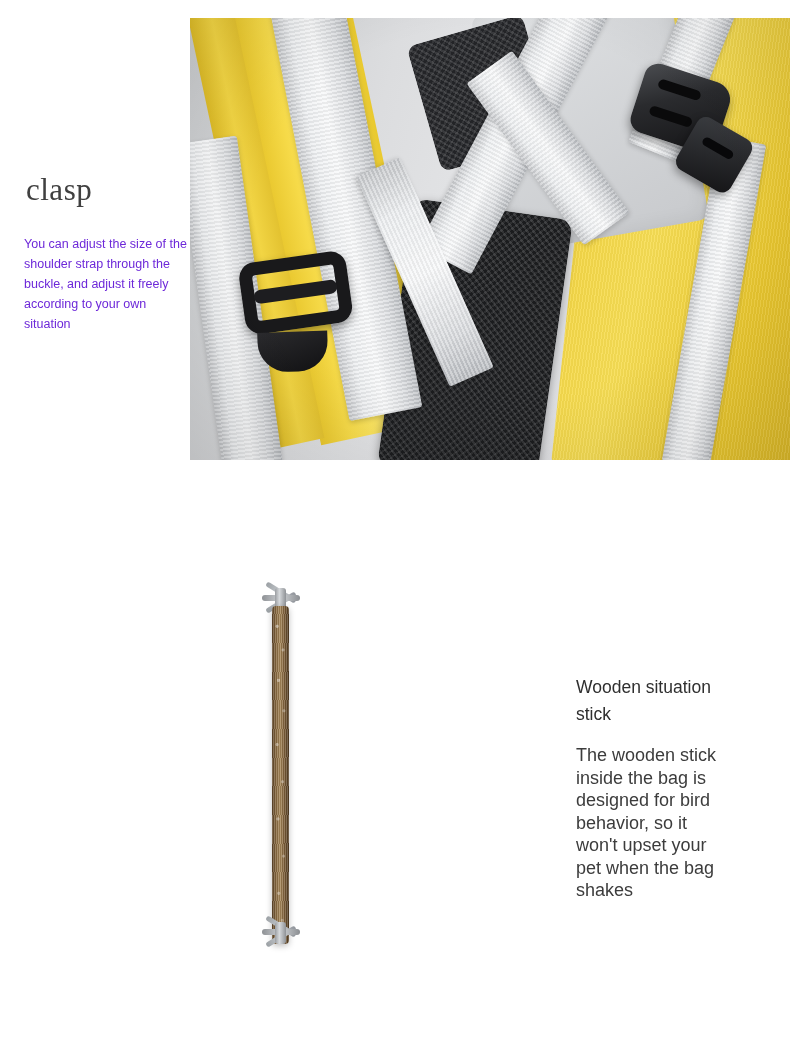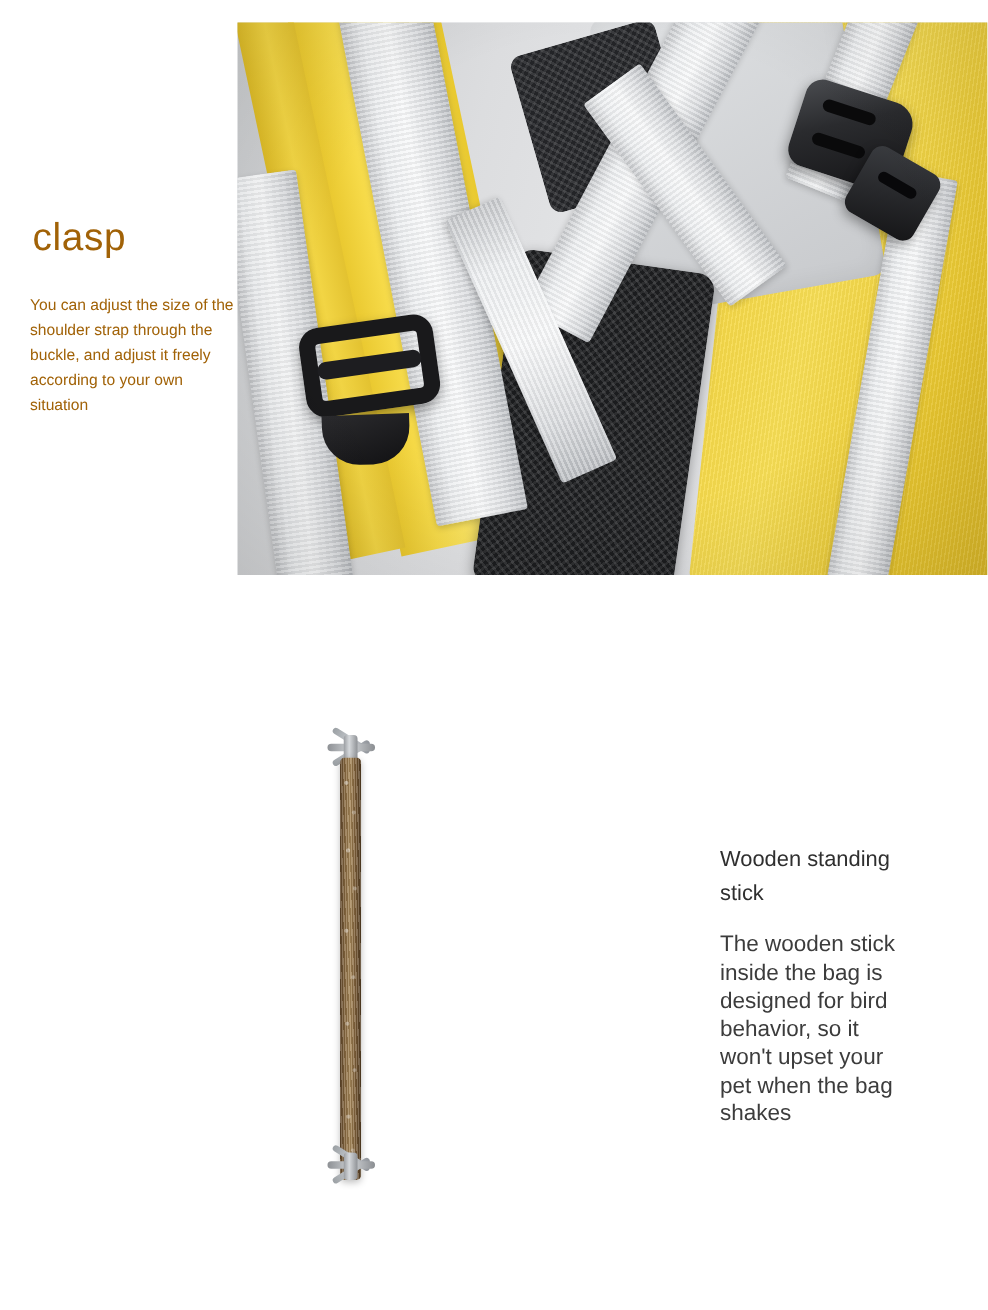--- a/index.html
+++ b/index.html
@@ -186,32 +186,32 @@
     position: absolute; inset: 0;
     background: radial-gradient(ellipse at 50% 45%, rgba(0,0,0,0) 55%, rgba(0,0,0,0.10) 100%);
     pointer-events: none;
   }
 
   
   .clasp-title {
     position: absolute;
     left: 26px; top: 172px;
     font-size: 31px;
-    color: #a16207;
-    font-family: Liberation Sans, sans-serif;
+    color: #404040;
+    font-family: Liberation Serif, serif;
     font-weight: 400;
     letter-spacing: 0.5px;
   }
   .clasp-body {
     position: absolute;
     left: 24px; top: 234px;
     width: 164px;
     font-size: 12.5px;
     line-height: 20px;
-    color: #a16207;
+    color: #6d28d9;
   }
 
   
   .stick-wrap {
     position: absolute;
     left: 250px; top: 588px;
     width: 60px; height: 375px;
   }
   .stick {
     position: absolute;
@@ -347,16 +347,16 @@
     </div>
     <div class="stick"></div>
     <div class="screw bottom">
       <div class="arm2"></div>
       <div class="arm3"></div>
       <div class="arm"></div>
       <div class="sp"></div>
     </div>
   </div>
 
-  <div class="stick-title">Wooden standing stick</div>
+  <div class="stick-title">Wooden situation stick</div>
   <div class="stick-body">The wooden stick inside the bag is designed for bird behavior, so it won't upset your pet when the bag shakes</div>
 
 </div>
 
 </body></html>

